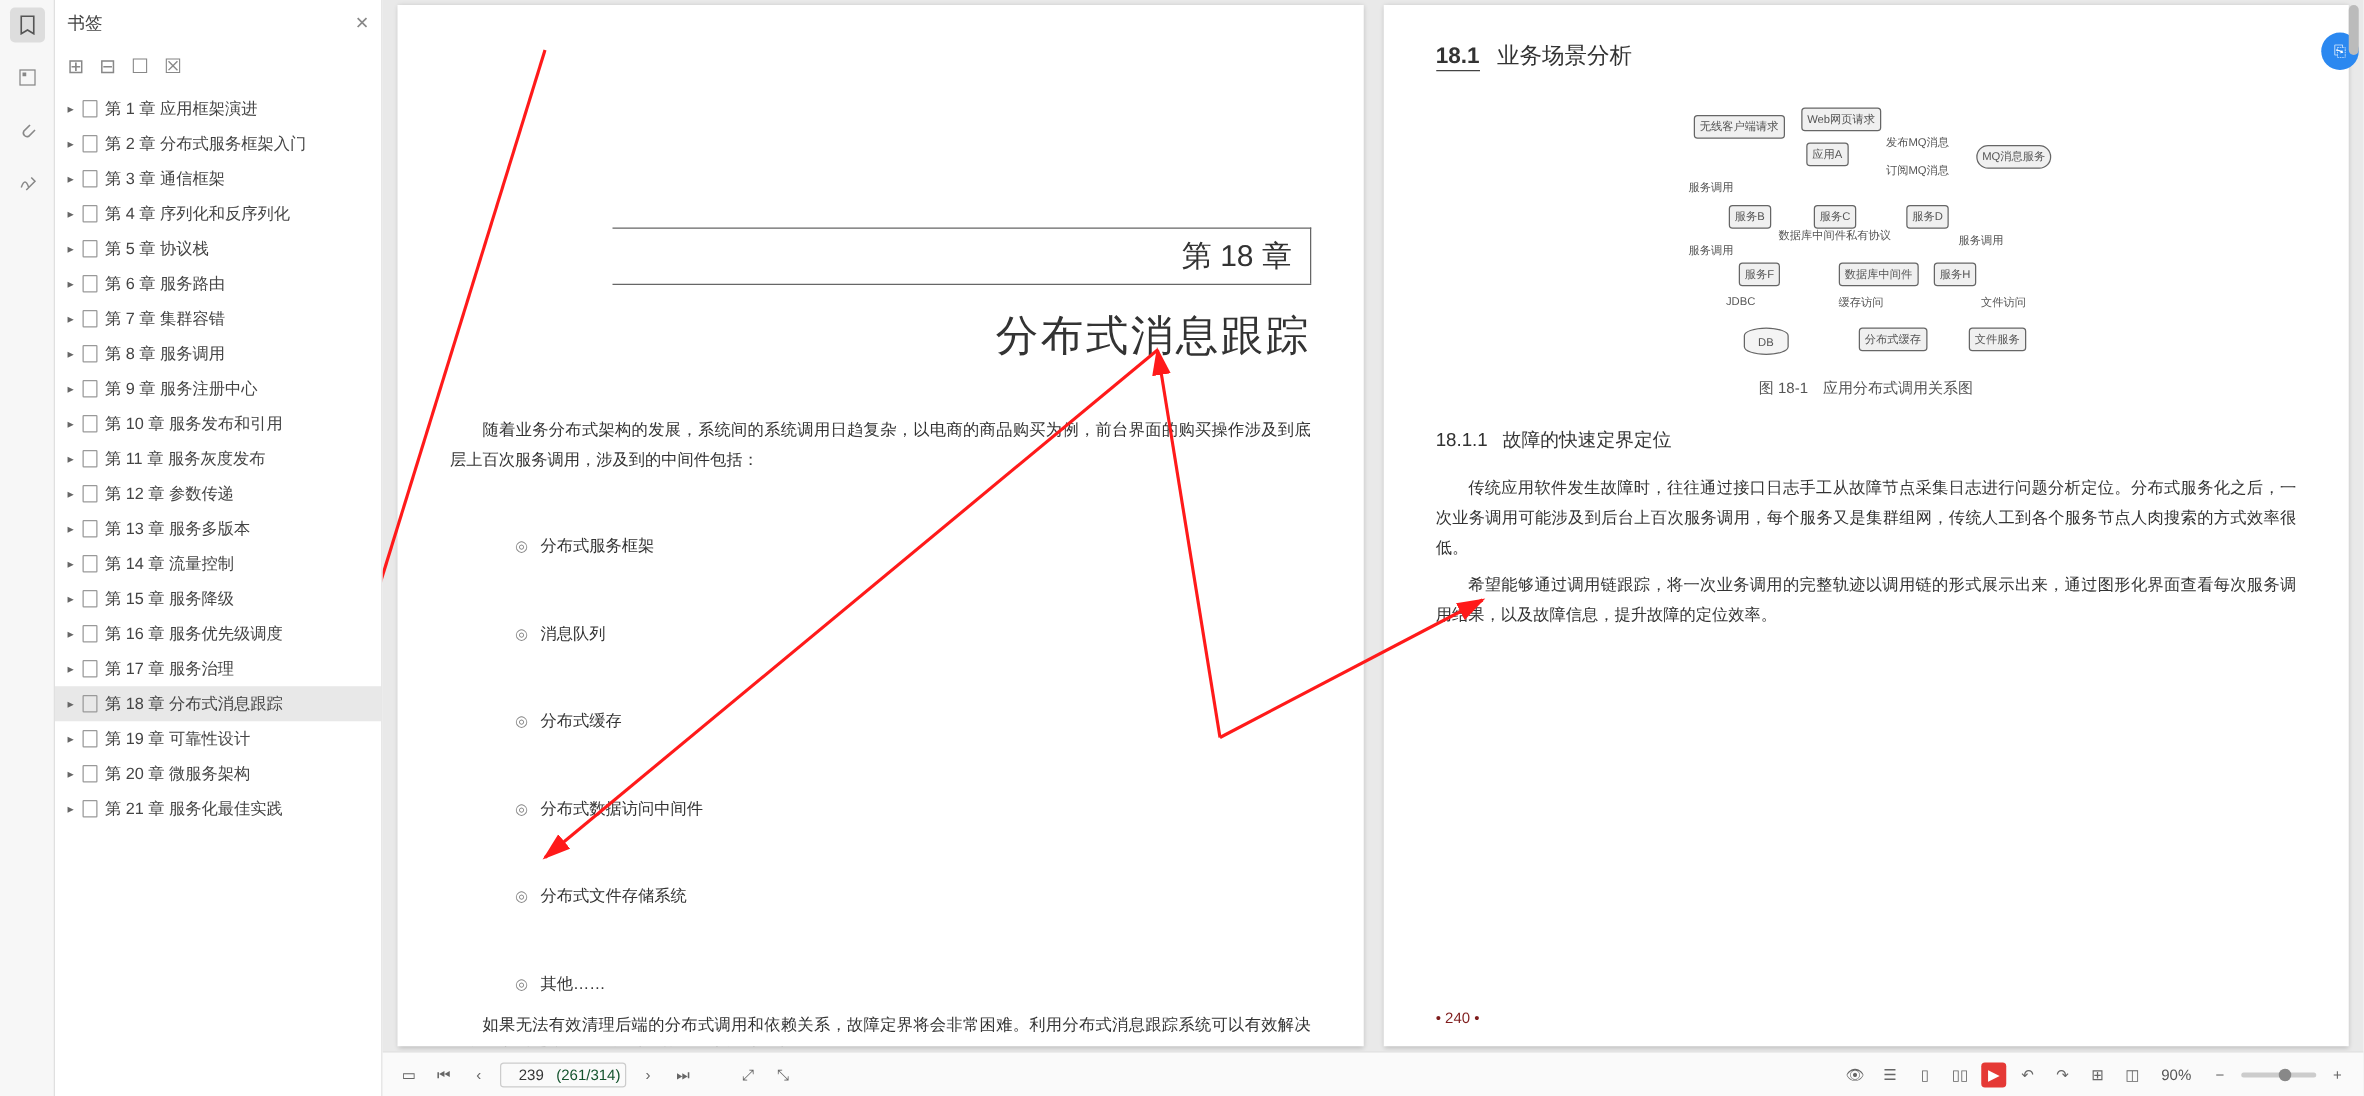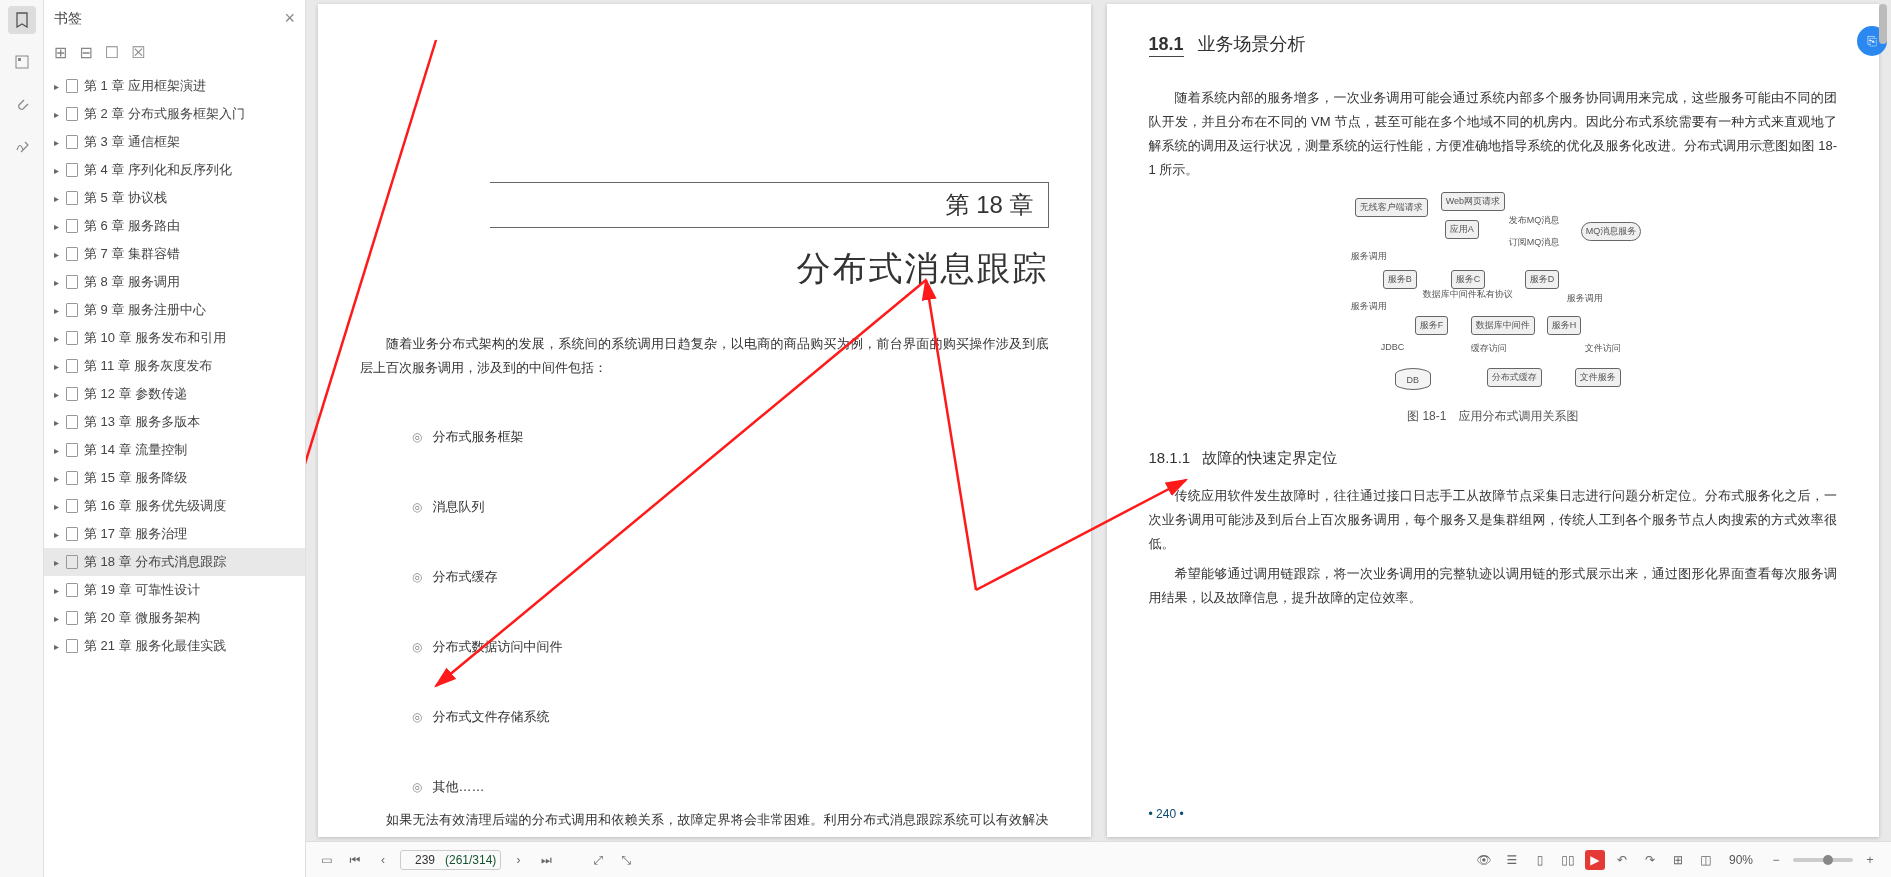--- a/index.html
+++ b/index.html
@@ -37,21 +37,21 @@
 .page2 .secnum { border-bottom: 1px solid #444; padding-bottom: 2px; margin-top: 48px; }
 .page2 h2 { font-size: 18px; font-weight: normal; margin-bottom: 30px; }
 .page2 h2 .secnum { font-weight: bold; margin-right: 14px; }
 .page2 h3 { font-size: 15px; font-weight: 500; margin: 24px 0 16px; }
 .page2 h3 .sub { margin-right: 12px; }
 .page2 .figwrap { text-align: center; font-size: 12px; color: #555; margin: 10px 0 20px; }
 .page2 .figbox { width: 300px; height: 210px; margin: 4px auto 6px; position: relative; font-size: 9px; }
 .fnode { position:absolute; border:1px solid #666; background:#f0f0f0; padding:2px 4px; border-radius:3px; white-space:nowrap; }
 .fdb { position:absolute; width:36px; height:22px; border:1px solid #666; border-radius:50%/30%; background:#f4f4f4; text-align:center; line-height:22px; }
 .flab { position:absolute; color:#555; }
-.pgnum { position: absolute; bottom: 16px; left: 42px; font-size: 12px; color: #0c4a6e; }
+.pgnum { position: absolute; bottom: 16px; left: 42px; font-size: 12px; color: #7f1d1d; }
 
 
 .arrow { position: absolute; pointer-events: none; }
 
 
 .badge { position: absolute; top: 26px; right: 4px; width: 30px; height: 30px; background: #2b88f0; border-radius: 50%; display:flex; align-items:center; justify-content:center; color:#fff; font-size:12px; }
 
 
 .status { position: absolute; left: 0; right: 0; bottom: 0; height: 36px; border-top: 1px solid #ddd; background: #fafafa; display: flex; align-items: center; padding: 0 10px; font-size: 12px; color: #555; gap: 6px; }
 .status .grow { flex: 1; }
@@ -228,37 +228,36 @@
             <li>分布式缓存</li>
             <li>分布式数据访问中间件</li>
             <li>分布式文件存储系统</li>
             <li>其他……</li>
           </ul>
         <p>如果无法有效清理后端的分布式调用和依赖关系，故障定界将会非常困难。利用分布式消息跟踪系统可以有效解决服务化之后系统面临的运维挑战，提高运维效率。</p>
       </div>
 
       <div class="page page2">
         <h2><span class="secnum">18.1</span><span>业务场景分析</span></h2>
-        <p>随着系统内部的服务增多，一次业务调用可能会通过系统内部多个服务协同调用来完成，这些服务可能由不同的团队开发，并且分布在不同的 VM 节点，甚至可能在多个地域不同的机房内。因此分布式系统需要有一种方式来直观地了解系统的调用及运行状况，测量系统的运行性能，方便准确地指导系统的优化及服务化改进。分布式调用示意图如图 18-1 所示。</p>
         <div class="figwrap">
           <div class="figbox">
             <div class="fnode" style="top:6px;left:12px">无线客户端请求</div>
             <div class="fnode" style="top:0;left:98px">Web网页请求</div>
             <div class="fnode" style="top:28px;left:102px">应用A</div>
             <div class="flab" style="top:22px;left:166px">发布MQ消息</div>
             <div class="fnode" style="top:30px;left:238px;border-radius:12px">MQ消息服务</div>
             <div class="flab" style="top:44px;left:166px">订阅MQ消息</div>
             <div class="flab" style="top:58px;left:8px">服务调用</div>
             <div class="fnode" style="top:78px;left:40px">服务B</div>
             <div class="fnode" style="top:78px;left:108px">服务C</div>
             <div class="fnode" style="top:78px;left:182px">服务D</div>
             <div class="flab" style="top:96px;left:80px">数据库中间件私有协议</div>
             <div class="flab" style="top:108px;left:8px">服务调用</div>
             <div class="flab" style="top:100px;left:224px">服务调用</div>
-            <div class="fnode" style="top:124px;left:72px">服务F</div>
+            <div class="fnode" style="top:124px;left:48px">服务F</div>
             <div class="fnode" style="top:124px;left:128px">数据库中间件</div>
             <div class="fnode" style="top:124px;left:204px">服务H</div>
             <div class="flab" style="top:150px;left:38px">JDBC</div>
             <div class="flab" style="top:150px;left:128px">缓存访问</div>
             <div class="flab" style="top:150px;left:242px">文件访问</div>
             <div class="fdb" style="top:176px;left:52px">DB</div>
             <div class="fnode" style="top:176px;left:144px">分布式缓存</div>
             <div class="fnode" style="top:176px;left:232px">文件服务</div>
           </div>
           <span>图 18-1　应用分布式调用关系图</span>

